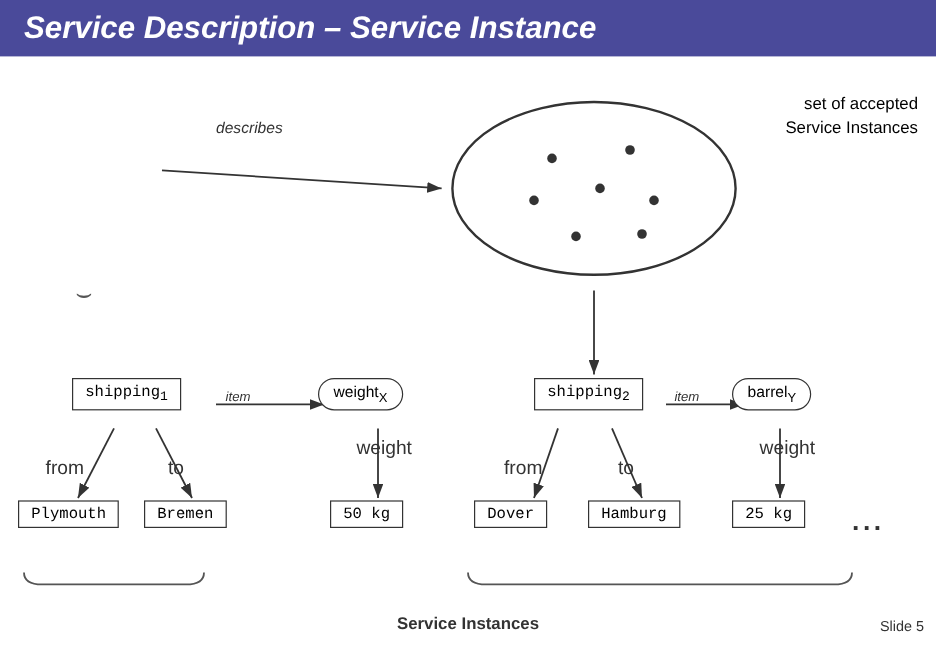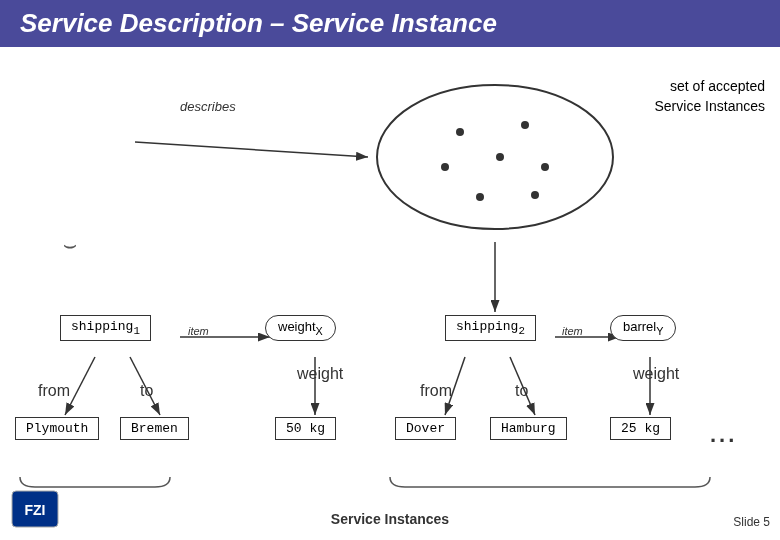--- a/index.html
+++ b/index.html
@@ -306,22 +306,16 @@
   <div style="position:absolute; top:318px; left:633px;" class="label-from-to">weight</div>
 
   <div style="position:absolute; top:370px; left:610px;">
     <div class="node">25 kg</div>
   </div>
 
   <div style="position:absolute; top:375px; left:710px;" class="dots-label">...</div>
 
   <div class="service-instances-label">Service Instances</div>
 
-  <div class="fzi-logo">
-    <svg width="50" height="40" viewBox="0 0 50 40" xmlns="http://www.w3.org/2000/svg">
-      <rect x="2" y="2" width="46" height="36" rx="4" fill="#003087" stroke="#aaa" stroke-width="1"></rect>
-      <text x="25" y="26" text-anchor="middle" font-size="14" font-weight="bold" fill="white" font-family="Arial">FZI</text>
-    </svg>
-  </div>
 
   <div class="slide-number">Slide 5</div>
 
 </div>
 
 </body></html>

